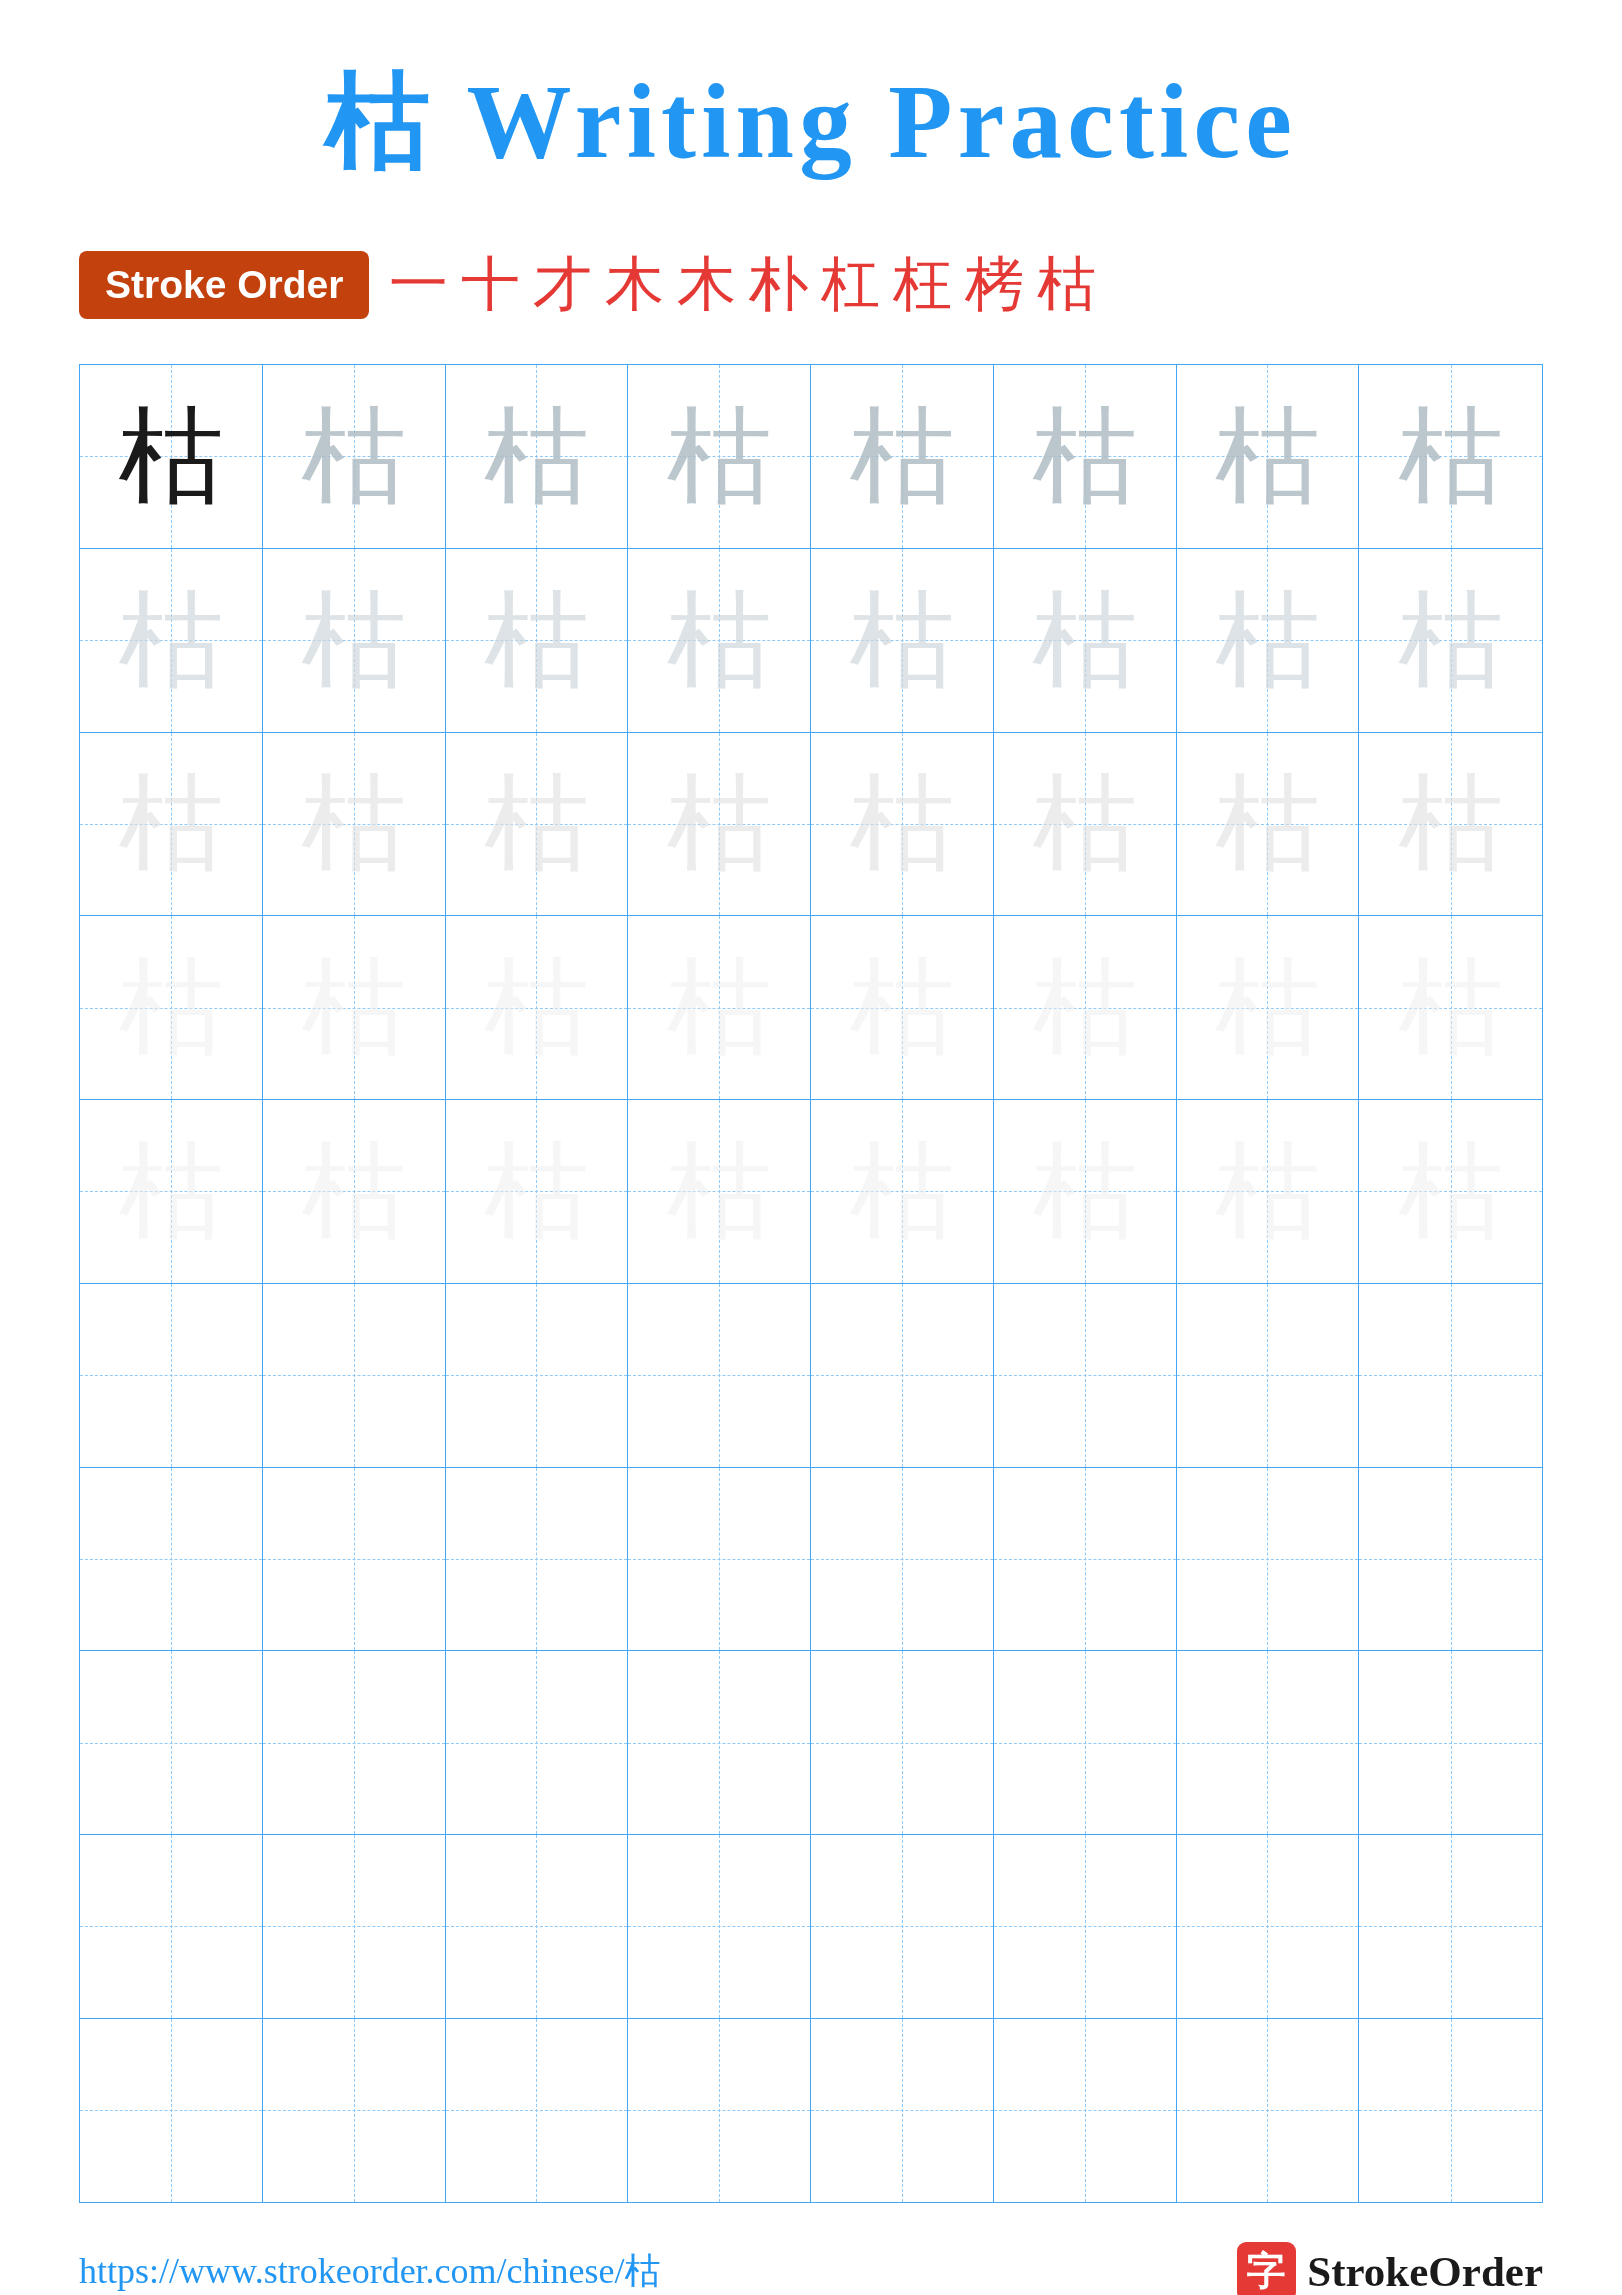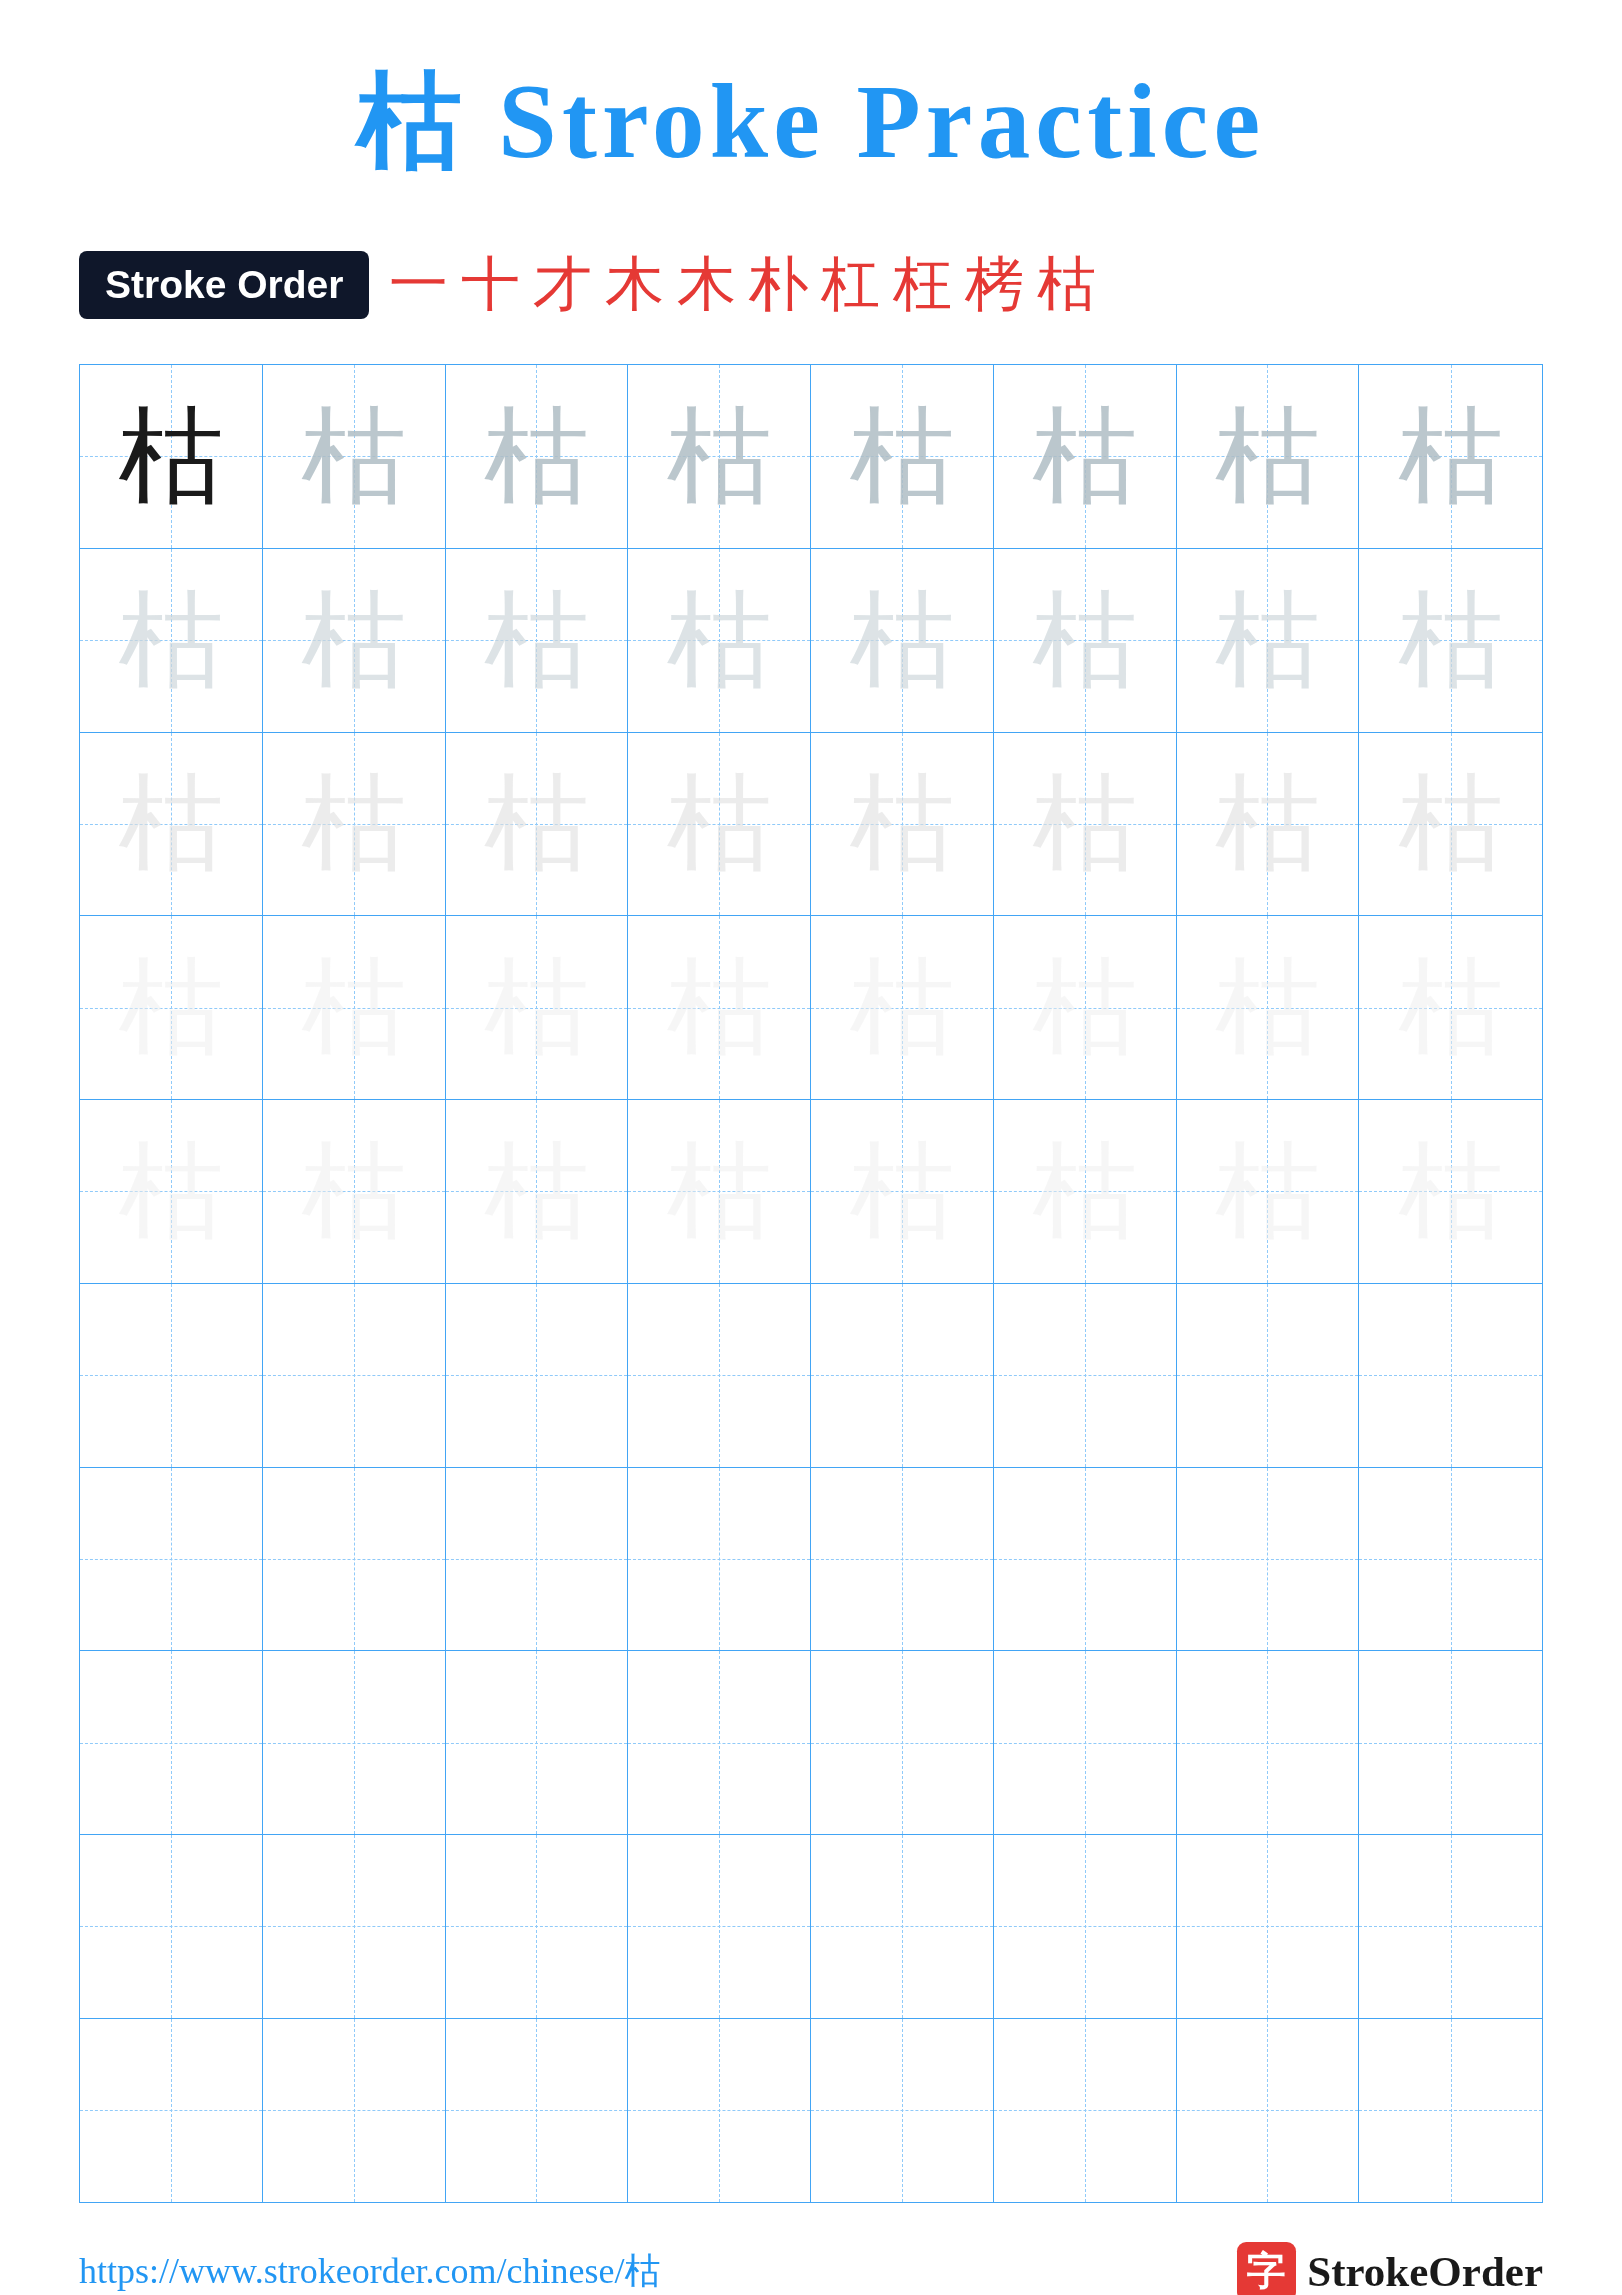--- a/index.html
+++ b/index.html
@@ -35,21 +35,21 @@
 
     .stroke-order-row {
       display: flex;
       align-items: center;
       width: 100%;
       margin-bottom: 39px;
       gap: 19.6px;
     }
 
     .stroke-order-badge {
-      background: #0f172a;
+      background: #c2410c;
       color: #ffffff;
       font-size: 39px;
       padding: 11.8px 26px;
       border-radius: 7.9px;
       font-family: sans-serif;
       font-weight: 600;
       white-space: nowrap;
     }
 
     .stroke-sequence {
@@ -194,21 +194,21 @@
       color: #1a1a1a;
       font-family: Liberation Serif, serif;
     }
   </style>
 </head>
 <body>
 
 <div class="page">
 
   <h1 class="title">
-    <span>枯 Stroke Practice</span>
+    <span>枯 Writing Practice</span>
   </h1>
 
   <div class="stroke-order-row">
     <div class="stroke-order-badge">Stroke Order</div>
     <div class="stroke-sequence">
       <span>一</span>
       <span>十</span>
       <span>才</span>
       <span>木</span>
       <span>木</span>

